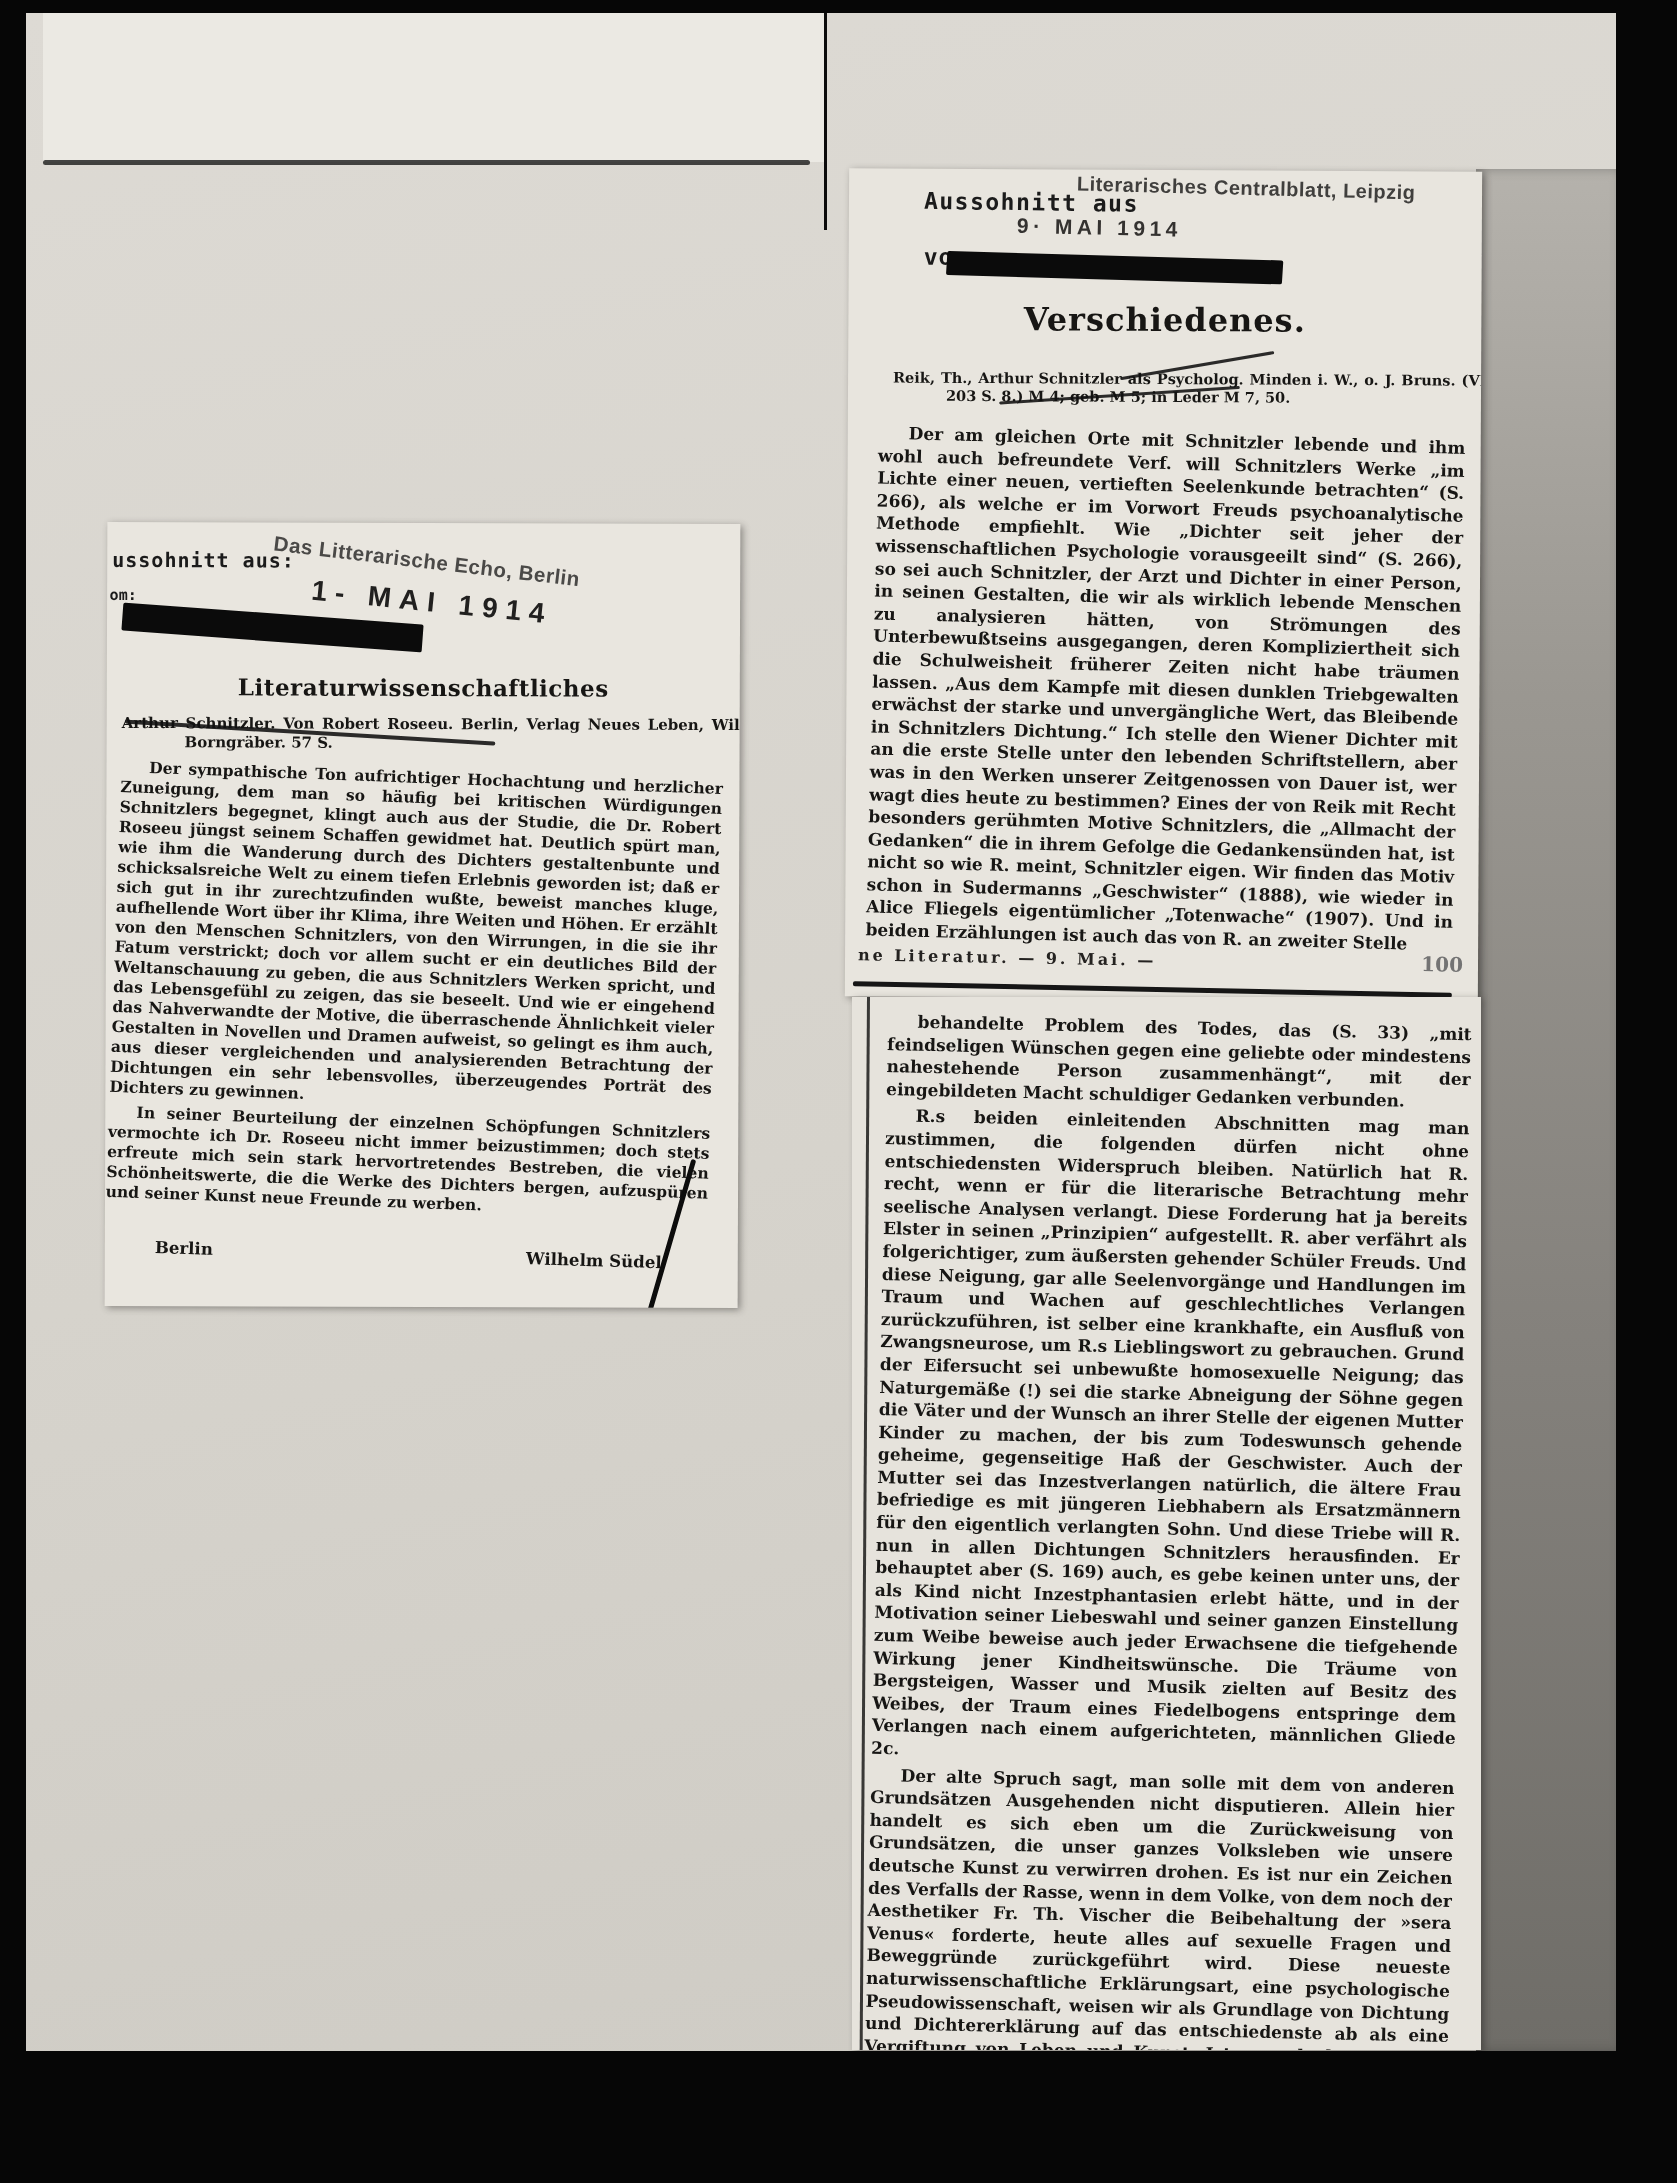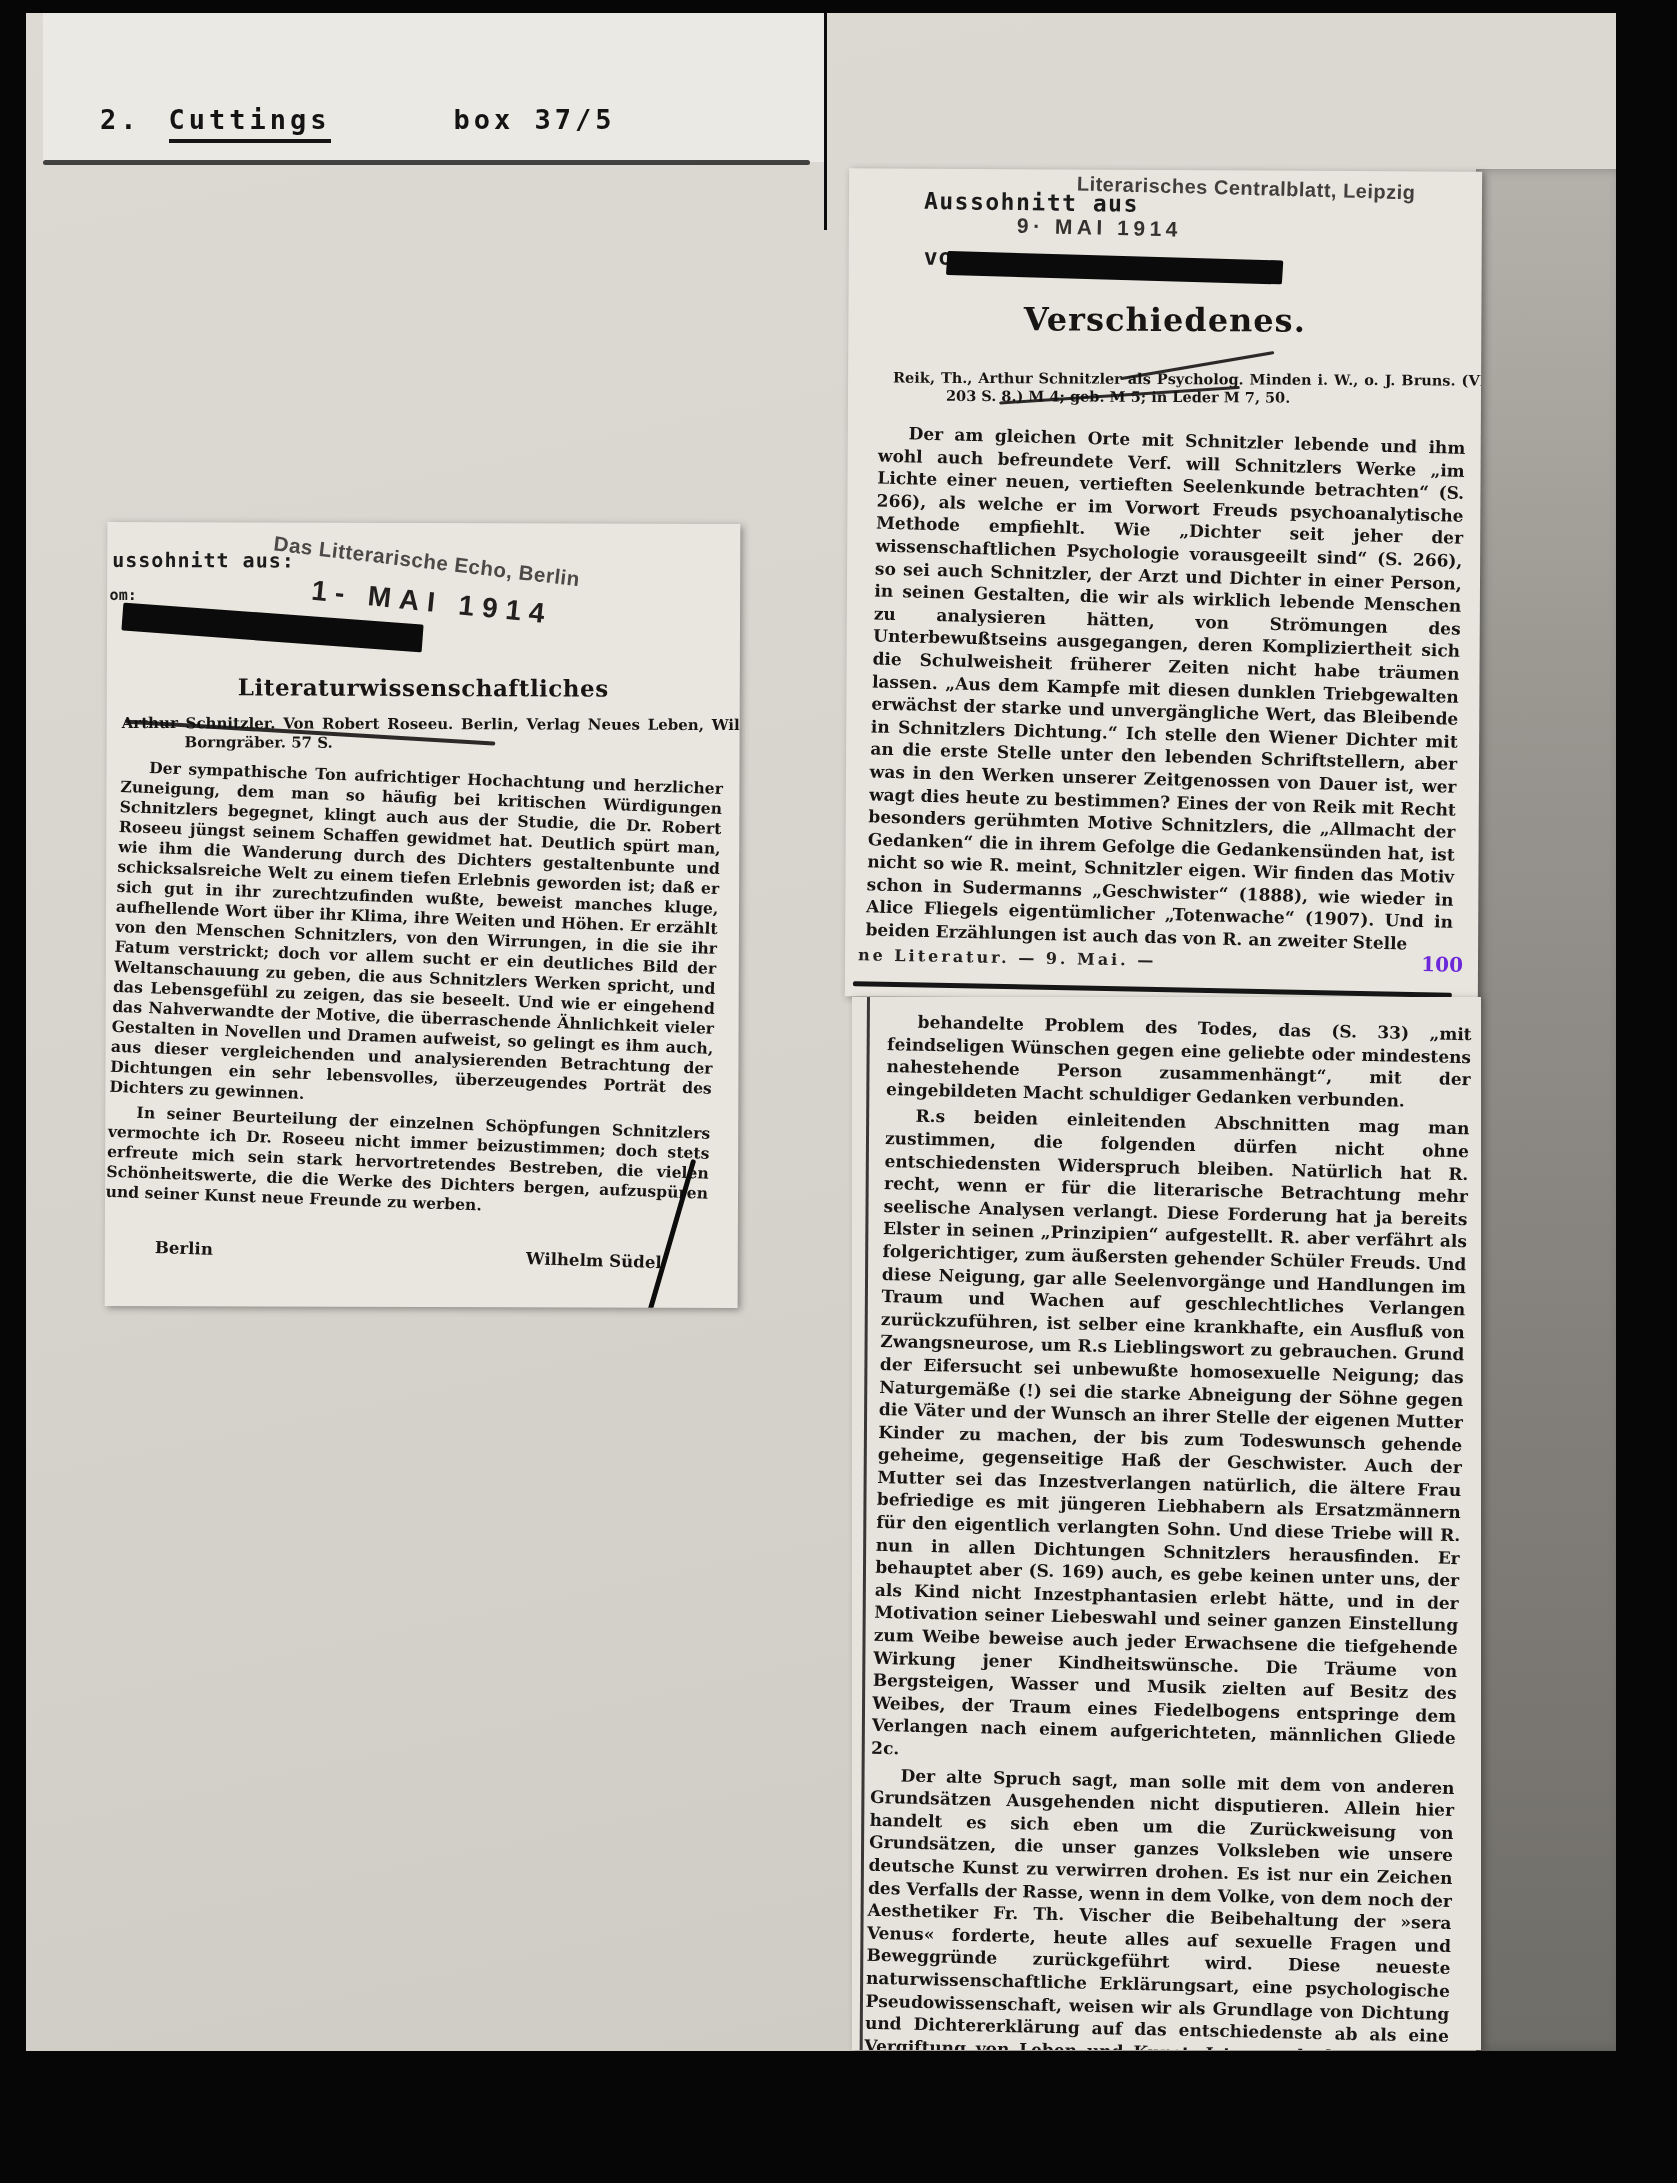--- a/index.html
+++ b/index.html
@@ -40,23 +40,20 @@
 </head>
 <body>
 
 <div id="screen">
 
   <div class="abs page"></div>
 
   <div class="abs gutter"></div>
 
   <div class="abs label-card"></div>
-  <div class="abs label-text">
-    <span>2.</span><span class="t-title">Cuttings</span><span class="t-box">box 37/5</span>
-  </div>
   <div class="abs label-underline"></div>
   <div class="abs label-vline"></div>
 
   <div class="abs paper paperA">
     <div class="abs typew" style="left:75px;top:20px;font-size:23px;letter-spacing:1.5px;transform:rotate(.5deg);">Aussohnitt aus</div>
     <div class="abs stampsans" style="left:228px;top:3px;width:401px;font-size:20px;letter-spacing:0.5px;color:#403f3d;transform:rotate(1.2deg);transform-origin:left top;">Literarisches Centralblatt, Leipzig</div>
     <div class="abs stampsans" style="left:168px;top:46px;font-size:21px;letter-spacing:4.5px;color:#343230;transform:rotate(1deg);">9· MAI 1914</div>
     <div class="abs typew" style="left:75px;top:75px;font-size:23px;letter-spacing:1px;">vom:</div>
     <div class="abs bar" style="left:98px;top:86px;width:336px;height:24px;transform:rotate(1.3deg) skewX(-2deg);"></div>
 
@@ -65,21 +62,21 @@
     <div class="abs bib" style="left:45px;top:200px;width:559px;font-size:14.5px;line-height:18px;padding-left:53px;text-indent:-53px;text-align:justify;">Reik, Th., Arthur Schnitzler als Psycholog. Minden i. W., o. J. Bruns. (VIII, 203 S. 8.) M 4; geb. M 5; in Leder M 7, 50.</div>
     <div class="abs stroke" style="left:151px;top:224px;width:241px;height:3px;transform:rotate(-4deg);"></div>
     <div class="abs stroke" style="left:271px;top:194px;width:156px;height:2.5px;transform:rotate(-10deg);"></div>
 
     <div class="abs bodytext" style="left:31px;top:253px;width:587px;font-size:17px;line-height:22.6px;transform:rotate(1.2deg);transform-origin:top left;">
       <p>Der am gleichen Orte mit Schnitzler lebende und ihm wohl auch befreundete Verf. will Schnitzlers Werke „im Lichte einer neuen, vertieften Seelenkunde betrachten“ (S. 266), als welche er im Vorwort Freuds psychoanalytische Methode empfiehlt. Wie „Dichter seit jeher der wissenschaftlichen Psychologie vorausgeeilt sind“ (S. 266), so sei auch Schnitzler, der Arzt und Dichter in einer Person, in seinen Gestalten, die wir als wirklich lebende Menschen zu analysieren hätten, von Strömungen des Unterbewußtseins ausgegangen, deren Kompliziertheit sich die Schulweisheit früherer Zeiten nicht habe träumen lassen. „Aus dem Kampfe mit diesen dunklen Triebgewalten erwächst der starke und unvergängliche Wert, das Bleibende in Schnitzlers Dichtung.“ Ich stelle den Wiener Dichter mit an die erste Stelle unter den lebenden Schriftstellern, aber was in den Werken unserer Zeitgenossen von Dauer ist, wer wagt dies heute zu bestimmen? Eines der von Reik mit Recht besonders gerühmten Motive Schnitzlers, die „Allmacht der Gedanken“ die in ihrem Gefolge die Gedankensünden hat, ist nicht so wie R. meint, Schnitzler eigen. Wir finden das Motiv schon in Sudermanns „Geschwister“ (1888), wie wieder in Alice Fliegels eigentümlicher „Totenwache“ (1907). Und in beiden Erzählungen ist auch das von R. an zweiter Stelle</p>
     </div>
 
     <div class="abs fragrow" style="left:12.5px;top:777px;width:605px;transform:rotate(.8deg);">
       <span style="font-size:16px;font-weight:bold;letter-spacing:3px;color:#242220;">ne Literatur. — 9. Mai. —</span>
-      <span style="font-size:20px;font-weight:bold;color:#6d28d9;">100</span>
+      <span style="font-size:20px;font-weight:bold;color:#737373;">100</span>
     </div>
     <div class="abs rule" style="left:7.5px;top:817px;width:599px;height:4.5px;transform:rotate(.8deg);"></div>
   </div>
 
   <div class="abs paper paperB">
     <div class="abs" style="left:15px;top:0;width:3px;height:1053px;background:#1a1a19;opacity:.85;transform:rotate(.4deg);transform-origin:top left;"></div>
     <div class="abs bodytext" style="left:36px;top:13px;width:584px;font-size:17px;line-height:22.6px;transform:rotate(1.3deg);transform-origin:top left;">
       <p>behandelte Problem des Todes, das (S. 33) „mit feindseligen Wünschen gegen eine geliebte oder mindestens nahestehende Person zusammenhängt“, mit der eingebildeten Macht schuldiger Gedanken verbunden.</p>
       <p>R.s beiden einleitenden Abschnitten mag man zustimmen, die folgenden dürfen nicht ohne entschiedensten Widerspruch bleiben. Natürlich hat R. recht, wenn er für die literarische Betrachtung mehr seelische Analysen verlangt. Diese Forderung hat ja bereits Elster in seinen „Prinzipien“ aufgestellt. R. aber verfährt als folgerichtiger, zum äußersten gehender Schüler Freuds. Und diese Neigung, gar alle Seelenvorgänge und Handlungen im Traum und Wachen auf geschlechtliches Verlangen zurückzuführen, ist selber eine krankhafte, ein Ausfluß von Zwangsneurose, um R.s Lieblingswort zu gebrauchen. Grund der Eifersucht sei unbewußte homosexuelle Neigung; das Naturgemäße (!) sei die starke Abneigung der Söhne gegen die Väter und der Wunsch an ihrer Stelle der eigenen Mutter Kinder zu machen, der bis zum Todeswunsch gehende geheime, gegenseitige Haß der Geschwister. Auch der Mutter sei das Inzestverlangen natürlich, die ältere Frau befriedige es mit jüngeren Liebhabern als Ersatzmännern für den eigentlich verlangten Sohn. Und diese Triebe will R. nun in allen Dichtungen Schnitzlers herausfinden. Er behauptet aber (S. 169) auch, es gebe keinen unter uns, der als Kind nicht Inzestphantasien erlebt hätte, und in der Motivation seiner Liebeswahl und seiner ganzen Einstellung zum Weibe beweise auch jeder Erwachsene die tiefgehende Wirkung jener Kindheitswünsche. Die Träume von Bergsteigen, Wasser und Musik zielten auf Besitz des Weibes, der Traum eines Fiedelbogens entspringe dem Verlangen nach einem aufgerichteten, männlichen Gliede 2c.</p>
       <p>Der alte Spruch sagt, man solle mit dem von anderen Grundsätzen Ausgehenden nicht disputieren. Allein hier handelt es sich eben um die Zurückweisung von Grundsätzen, die unser ganzes Volksleben wie unsere deutsche Kunst zu verwirren drohen. Es ist nur ein Zeichen des Verfalls der Rasse, wenn in dem Volke, von dem noch der Aesthetiker Fr. Th. Vischer die Beibehaltung der »sera Venus« forderte, heute alles auf sexuelle Fragen und Beweggründe zurückgeführt wird. Diese neueste naturwissenschaftliche Erklärungsart, eine psychologische Pseudowissenschaft, weisen wir als Grundlage von Dichtung und Dichtererklärung auf das entschiedenste ab als eine Vergiftung von Leben und Kunst. Ist man doch auf Grund der Freudschen Theorien schon soweit gekommen, Hamlets Haß gegen den Oheim</p>

